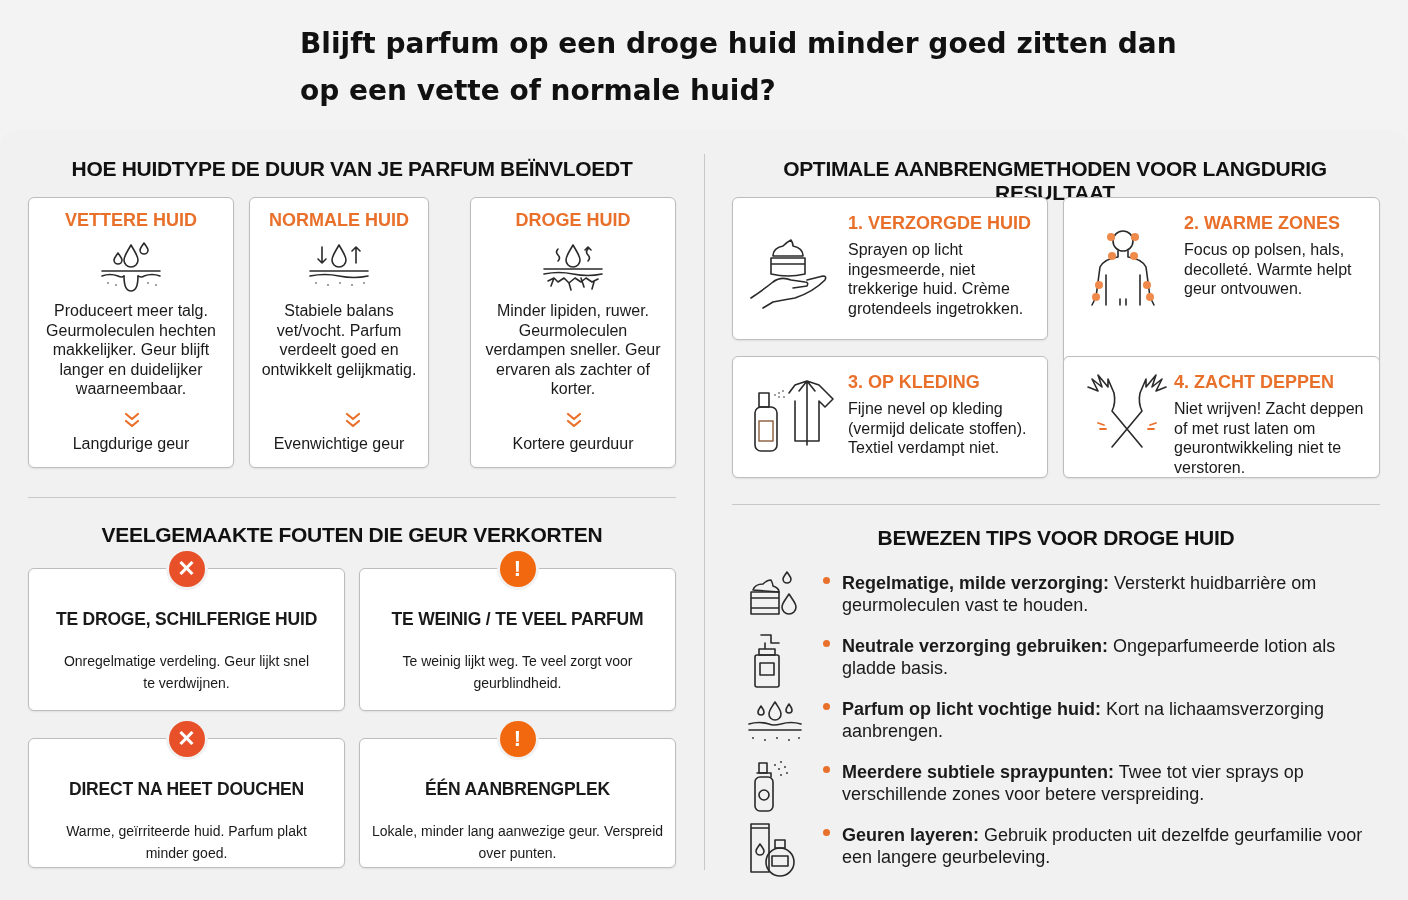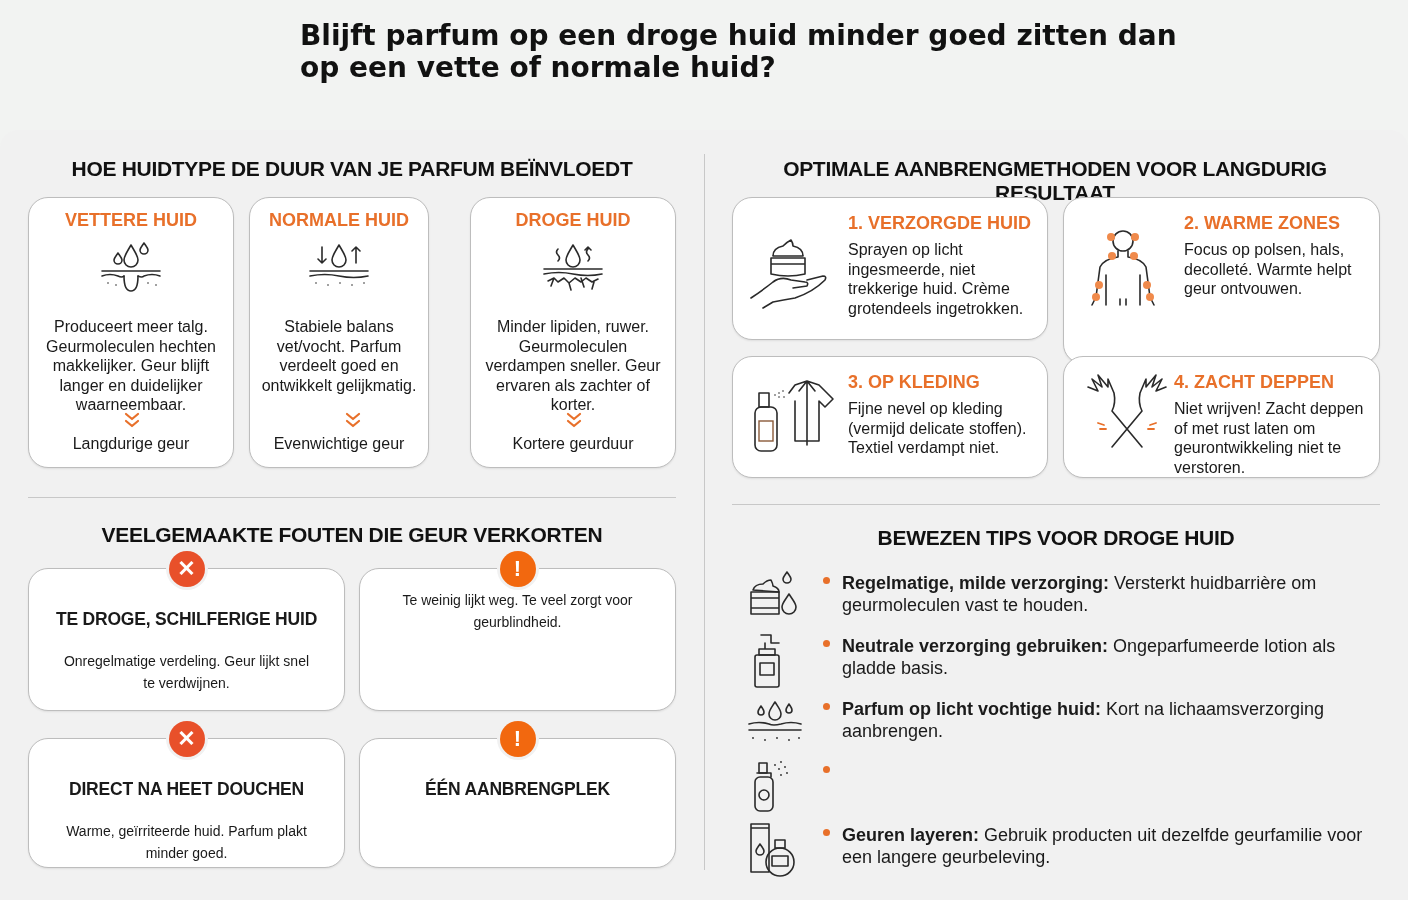--- a/index.html
+++ b/index.html
@@ -18,40 +18,40 @@
     position: absolute; left: 20px; top: 18px;
     font-family: "DejaVu Sans", sans-serif; font-weight: bold;
     color: #151515; line-height: 22px; letter-spacing: -1.5px;
   }
   .logo .l1 { font-size: 30px; display: block; }
   .logo .l2 { font-size: 30px; display: block; }
   .logo .tm { font-size: 8px; letter-spacing: 0; vertical-align: top; position: relative; top: 6px; }
   .title {
     position: absolute; left: 300px; top: 20px; width: 920px;
     font-family: "DejaVu Sans", sans-serif; font-weight: bold;
-    font-size: 28px; line-height: 32px; color: #111;
+    font-size: 28px; line-height: 47px; color: #111;
   }
   .panel {
     position: absolute; left: 0; top: 130px; width: 1408px; height: 770px;
     background: #f1f1f1; border-radius: 18px 18px 0 0;
   }
   .vdivider { position: absolute; left: 704px; top: 154px; width: 1px; height: 716px; background: #c8c8c8; }
   .hdiv { position: absolute; height: 1px; background: #c8c8c8; }
   .sec-title {
     position: absolute; font-weight: bold; font-size: 21px; color: #111;
     text-align: center; letter-spacing: -0.3px;
   }
   .card {
     position: absolute; background: #fff; border: 1.5px solid #bdbdbd;
-    border-radius: 20px; box-shadow: 0 1px 2px rgba(0,0,0,0.08);
+    border-radius: 6px; box-shadow: 0 1px 2px rgba(0,0,0,0.08);
   }
   .skin-card { text-align: center; }
   .skin-card .ct { font-weight: bold; font-size: 18px; color: #e8702a; margin-top: 12px; }
   .skin-card .icon { display: block; margin: 6px auto 0; width: 70px; height: 60px; }
-  .skin-card .desc { font-size: 16px; line-height: 19.5px; margin-top: 20px; padding: 0 6px; }
+  .skin-card .desc { font-size: 16px; line-height: 19.5px; margin-top: 4px; padding: 0 6px; }
   .skin-card .chev { position: absolute; left: 0; right: 0; bottom: 38px; text-align: center; }
   .skin-card .result { position: absolute; left: 0; right: 0; bottom: 14px; font-size: 16px; }
   .method-card .icon { position: absolute; left: 14px; top: 30px; width: 90px; height: 90px; }
   .method-card .mt { position: absolute; left: 115px; top: 15px; font-weight: bold; font-size: 18px; color: #e8702a; text-align: center; }
   .method-card .md { position: absolute; left: 115px; top: 42px; font-size: 16px; line-height: 19.5px; right: 10px; }
   .err-card { text-align: center; }
   .err-badge {
     position: absolute; left: 50%; top: -18px; margin-left: -18px;
     width: 36px; height: 36px; border-radius: 50%;
     display: flex; align-items: center; justify-content: center;
@@ -145,32 +145,34 @@
 <div class="sec-title" style="left:28px; top:523px; width:648px;">VEELGEMAAKTE FOUTEN DIE GEUR VERKORTEN</div>
 
 <div class="card err-card" style="left:28px; top:568px; width:317px; height:143px;">
   <div class="err-badge x">✕</div>
   <div class="et">TE DROGE, SCHILFERIGE HUID</div>
   <div class="ed" style="padding:0 30px;">Onregelmatige verdeling. Geur lijkt snel te verdwijnen.</div>
 </div>
 
 <div class="card err-card" style="left:359px; top:568px; width:317px; height:143px;">
   <div class="err-badge warn">!</div>
+  <div class="et">TE WEINIG / TE VEEL PARFUM</div>
   <div class="ed" style="padding:0 40px;">Te weinig lijkt weg. Te veel zorgt voor geurblindheid.</div>
 </div>
 
 <div class="card err-card" style="left:28px; top:738px; width:317px; height:130px;">
   <div class="err-badge x">✕</div>
   <div class="et">DIRECT NA HEET DOUCHEN</div>
   <div class="ed" style="padding:0 14px;">Warme, geïrriteerde huid. Parfum plakt minder goed.</div>
 </div>
 
 <div class="card err-card" style="left:359px; top:738px; width:317px; height:130px;">
   <div class="err-badge warn">!</div>
   <div class="et">ÉÉN AANBRENGPLEK</div>
+  <div class="ed" style="padding:0 8px;">Lokale, minder lang aanwezige geur. Verspreid over punten.</div>
 </div>
 
 <div class="sec-title" style="left:728px; top:157px; width:654px;">OPTIMALE AANBRENGMETHODEN VOOR LANGDURIG RESULTAAT</div>
 
 <div class="card method-card" style="left:732px; top:197px; width:316px; height:143px;">
   <svg class="icon" viewBox="0 0 90 90">
     <path class="stroke" d="M26 28 q0 -8 10 -10 q4 -4 8 -6 q2 3 2 6 q10 2 10 10 Z"></path>
     <path class="stroke" d="M24 30 H58 V46 q-17 4 -34 0 Z M24 36 H58"></path>
     <path class="stroke" d="M4 70 q12 -8 22 -16 q8 -6 18 -2 l14 2 q4 0 2 4 l-14 2 M60 52 l16 -4 q4 0 2 4 q-12 12 -30 18 q-12 2 -22 4 l-10 6"></path>
   </svg>
@@ -267,20 +269,21 @@
       <path class="stroke" d="M12 14 H26 V18"></path>
       <circle class="stroke" cx="19" cy="36" r="5"></circle>
       <circle cx="30" cy="6" r="0.9" fill="#2a2a2a"></circle>
         <circle cx="36" cy="3" r="0.9" fill="#2a2a2a"></circle>
         <circle cx="34" cy="10" r="0.9" fill="#2a2a2a"></circle>
         <circle cx="40" cy="8" r="0.9" fill="#2a2a2a"></circle>
         <circle cx="36" cy="16" r="0.9" fill="#2a2a2a"></circle>
         <circle cx="42" cy="14" r="0.9" fill="#2a2a2a"></circle>
     </svg>
     <span class="bullet"></span>
+    <div class="ttext"><b>Meerdere subtiele spraypunten:</b><span> Twee tot vier sprays op verschillende zones voor betere verspreiding.</span></div>
   </div>
   <div class="tip">
     <svg class="ticon" viewBox="0 0 60 54">
       <path class="stroke" d="M6 2 H24 V50 H6 Z M6 6 H24"></path>
       <path class="stroke" d="M15 22 c-2 3 -4 5 -4 7 a4 4 0 0 0 8 0 c0 -2 -2 -4 -4 -7Z"></path>
       <rect class="stroke" x="30" y="18" width="10" height="8"></rect>
       <circle class="stroke" cx="35" cy="40" r="14"></circle>
       <rect class="stroke" x="27" y="34" width="16" height="10"></rect>
     </svg>
     <span class="bullet"></span>

